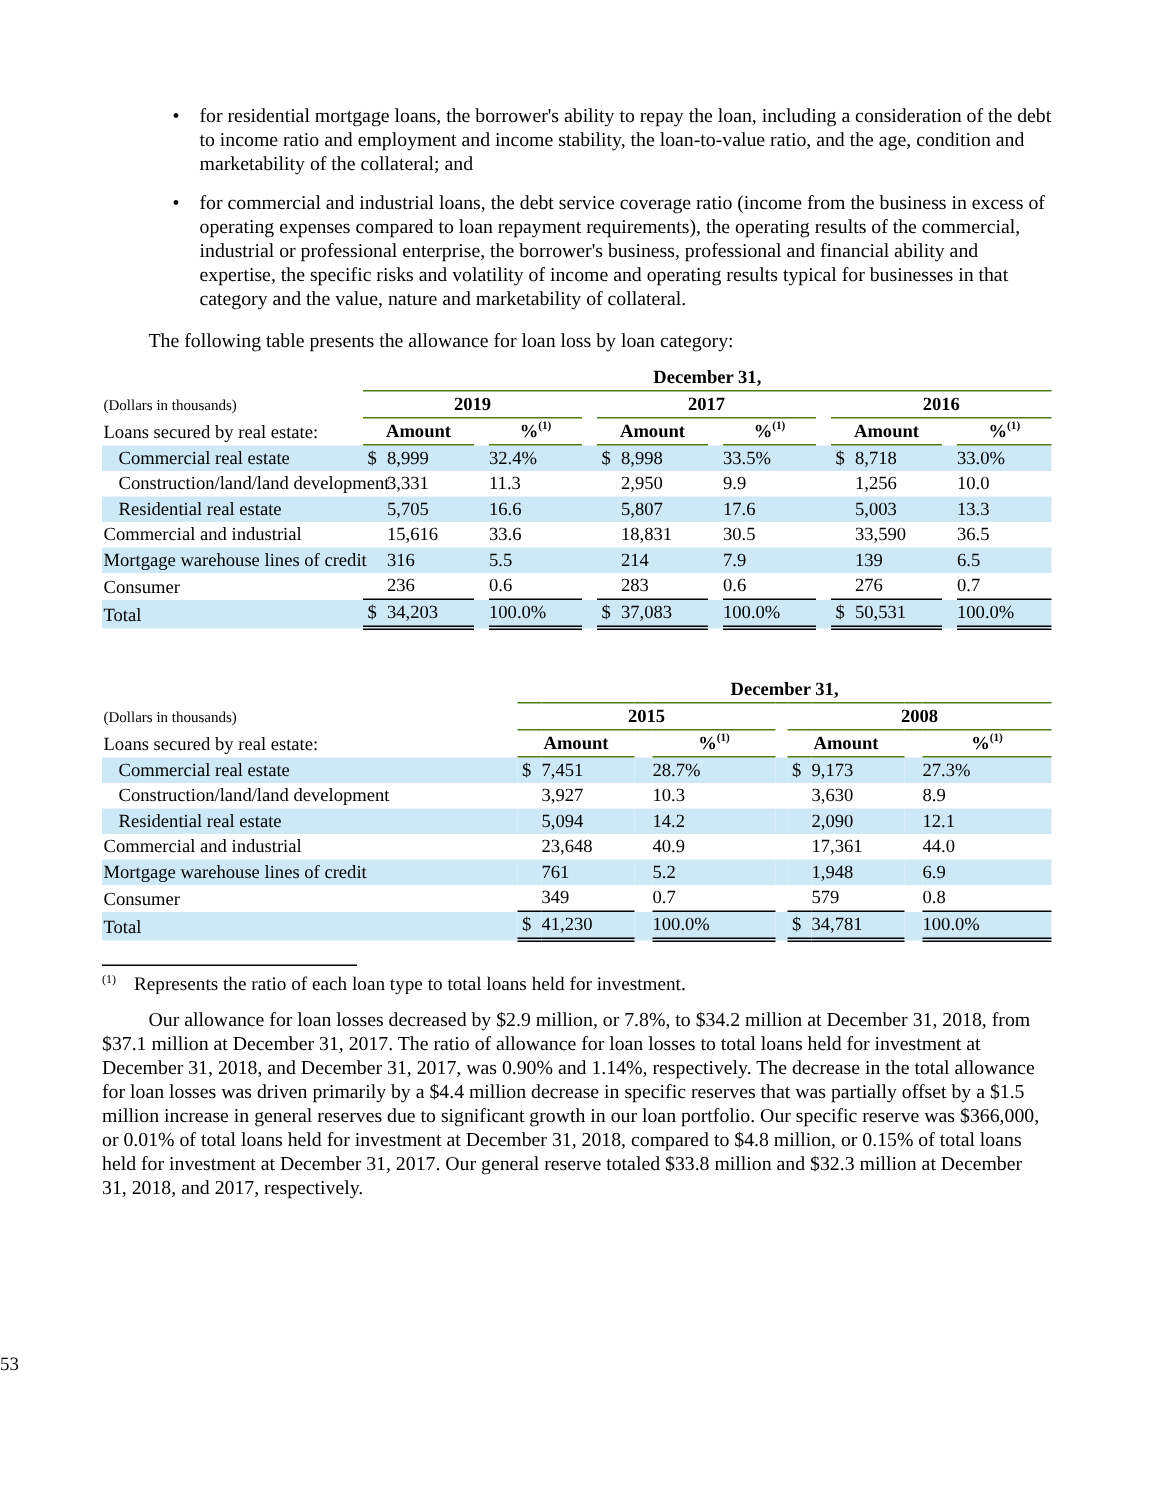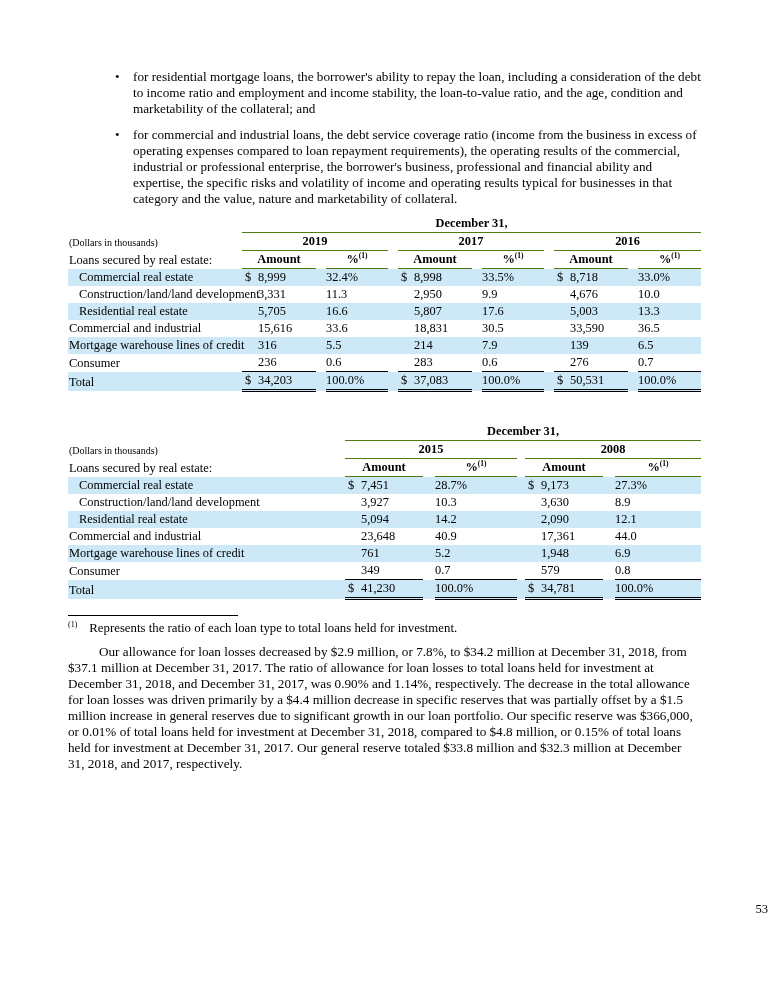--- a/index.html
+++ b/index.html
@@ -45,37 +45,38 @@
   
   .fn-rule { width:170px; border-top:1px solid #000; margin-top:15px; }
   .fn { margin-top:1px; font-size:12.8px; }
   .fn sup { font-size:8px; vertical-align:super; }
   .fn .fn-text { margin-left:12px; }
   
   .para { margin-top:8px; text-indent:31px; }
   
   .pageno {
     position:absolute; left:0; top:901px; width:768px;
-    text-align:right; font-size:12.6px;
+    text-align:left; font-size:12.6px;
   }
 </style>
 </head>
 <body>
 
 <div class="page">
 
   <div class="bullet">
     <span class="marker">•</span>
     <span class="btext">for residential mortgage loans, the borrower's ability to repay the loan, including a consideration of the debt to income ratio and employment and income stability, the loan-to-value ratio, and the age, condition and marketability of the collateral; and</span>
   </div>
   <div class="bullet">
     <span class="marker">•</span>
     <span class="btext">for commercial and industrial loans, the debt service coverage ratio (income from the business in excess of operating expenses compared to loan repayment requirements), the operating results of the commercial, industrial or professional enterprise, the borrower's business, professional and financial ability and expertise, the specific risks and volatility of income and operating results typical for businesses in that category and the value, nature and marketability of collateral.</span>
   </div>
 
+  <div class="intro">The following table presents the allowance for loan loss by loan category:</div>
 
   <table class="tbl t1">
     <colgroup>
       <col style="width:174px">
       <col style="width:16px">
         <col style="width:58px">
         <col style="width:10px">
         <col style="width:62px">
       <col style="width:10px">
       <col style="width:16px">
@@ -138,21 +139,21 @@
           <td class="a">3,331</td>
           <td></td>
           <td class="p">11.3</td>
           <td></td>
       <td class="d"></td>
           <td class="a">2,950</td>
           <td></td>
           <td class="p">9.9</td>
           <td></td>
       <td class="d"></td>
-          <td class="a">4,676</td>
+          <td class="a">1,256</td>
           <td></td>
           <td class="p">10.0</td>
     </tr>
     <tr class="hl">
       <td class="lbl ind">Residential real estate</td>
       <td class="d"></td>
           <td class="a">5,705</td>
           <td></td>
           <td class="p">16.6</td>
           <td></td>

